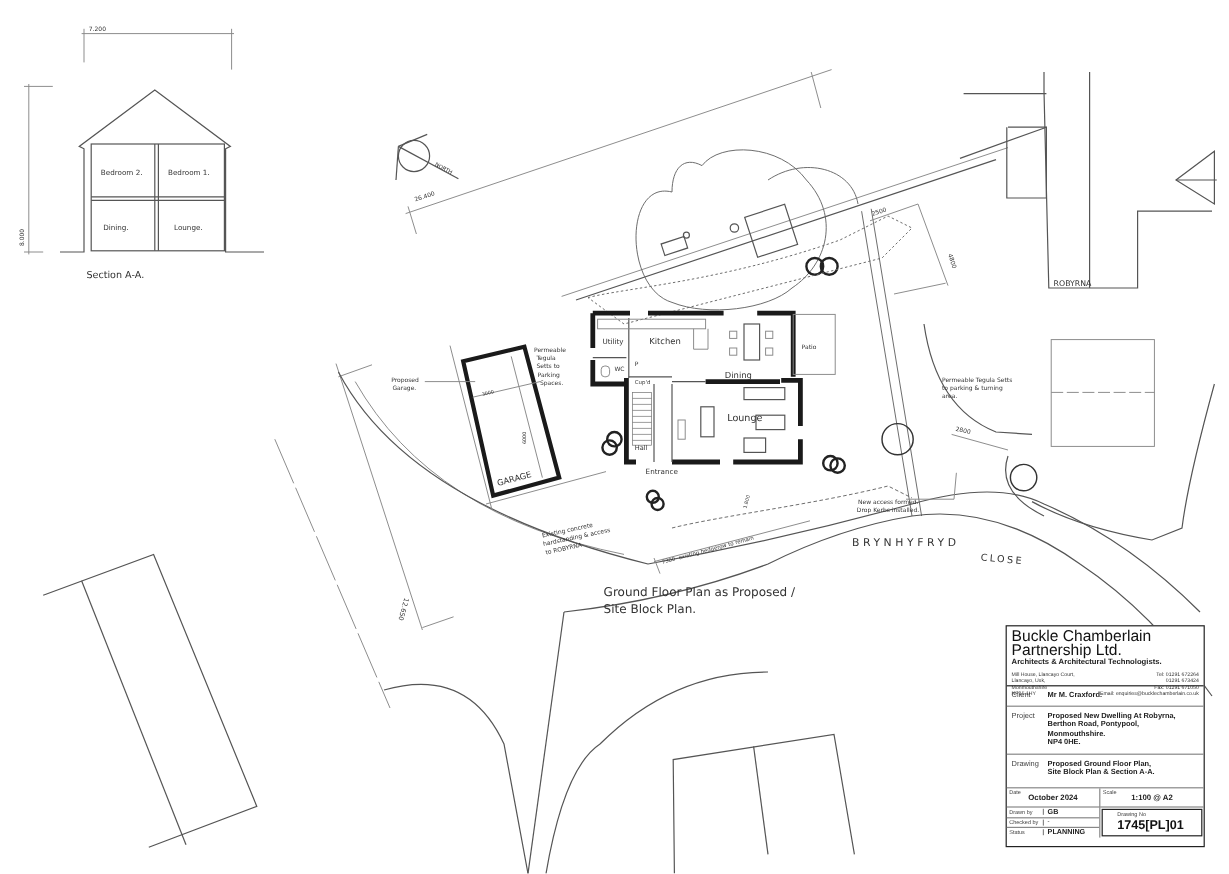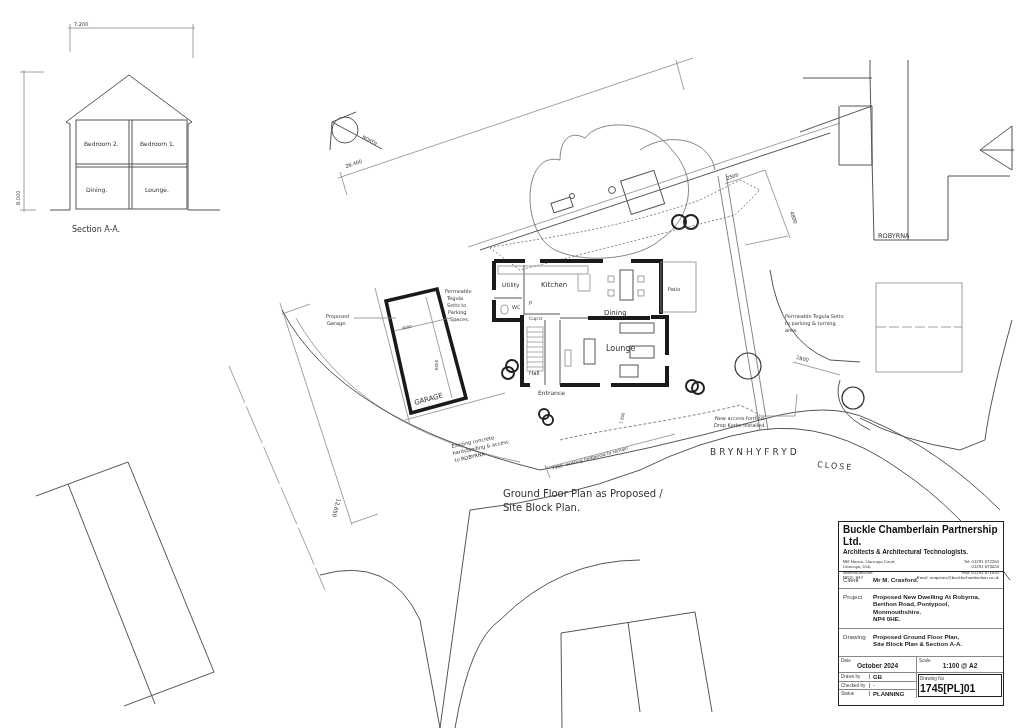--- a/index.html
+++ b/index.html
@@ -7,31 +7,31 @@
   #sheet { position:absolute; left:0; top:0; width:1024px; height:728px; }
   .hand { font-family:"DejaVu Sans", sans-serif; fill:#333; }
   .ln { stroke:#555; stroke-width:1; fill:none; }
   .ln-lt { stroke:#888; stroke-width:0.8; fill:none; }
   .wall { stroke:#1a1a1a; stroke-width:4; fill:none; }
   .tree { stroke:#666; stroke-width:0.8; fill:none; }
 
   
   #titleblock { position:absolute; left:838px; top:521px; width:166px; height:185px; border:1.5px solid #222; background:#fff; box-sizing:border-box; font-family:"Liberation Sans", sans-serif; }
   .tb-head { border-bottom:1.5px solid #222; padding:2px 4px 3px 4px; height:50px; box-sizing:border-box; }
-  .tb-firm { font-weight:bold; font-size:10px; color:#111; line-height:12px; }
+  .tb-firm { font-weight:normal; font-size:13px; color:#111; line-height:12px; }
   .tb-sub { font-weight:bold; font-size:6.4px; color:#222; line-height:8px; }
   .tb-addr { display:flex; justify-content:space-between; font-size:4.3px; line-height:5.3px; color:#333; margin-top:3px; }
   .tb-addr .r { text-align:right; }
   .tb-row { display:flex; border-bottom:1px solid #888; padding:4px 4px; box-sizing:border-box; font-size:6.2px; }
   .tb-row .lbl { width:30px; color:#444; flex-shrink:0; }
   .tb-row .val { font-weight:bold; color:#222; line-height:7.6px; }
   .tb-grid { display:grid; grid-template-columns:78px 1fr; }
   .tb-cell { border-bottom:1px solid #888; border-right:1px solid #888; font-size:4.6px; color:#444; position:relative; box-sizing:border-box; }
   .tb-cell .v { font-weight:bold; font-size:6.5px; color:#222; }
-  .tb-drawno { border:1.5px solid #222; margin:1px; padding:1px 1px; }
+  .tb-drawno { border:1.5px solid #222; margin:1px; padding:1px 12px; }
   .tb-drawno .lbl { font-size:4.6px; color:#444; }
   .tb-drawno .v { font-weight:bold; font-size:10.5px; color:#111; margin-top:1px; }
 </style>
 </head>
 <body>
 
 <svg id="sheet" viewBox="0 0 1024 728" xmlns="http://www.w3.org/2000/svg">
 
   <g>
 

